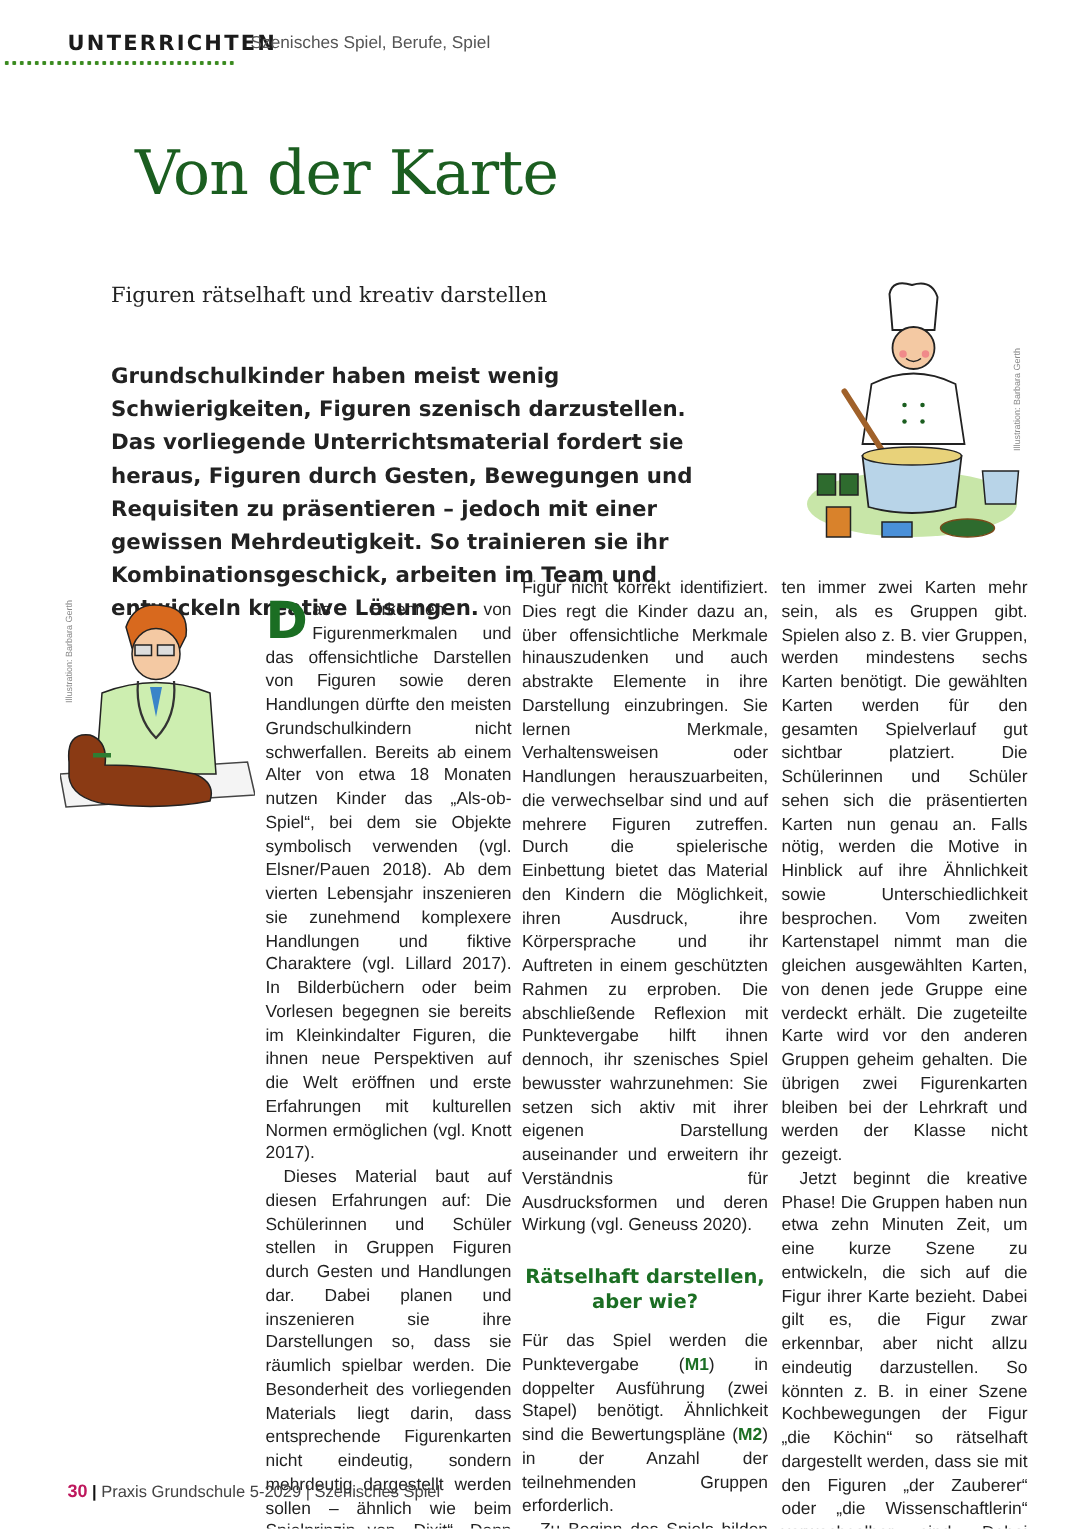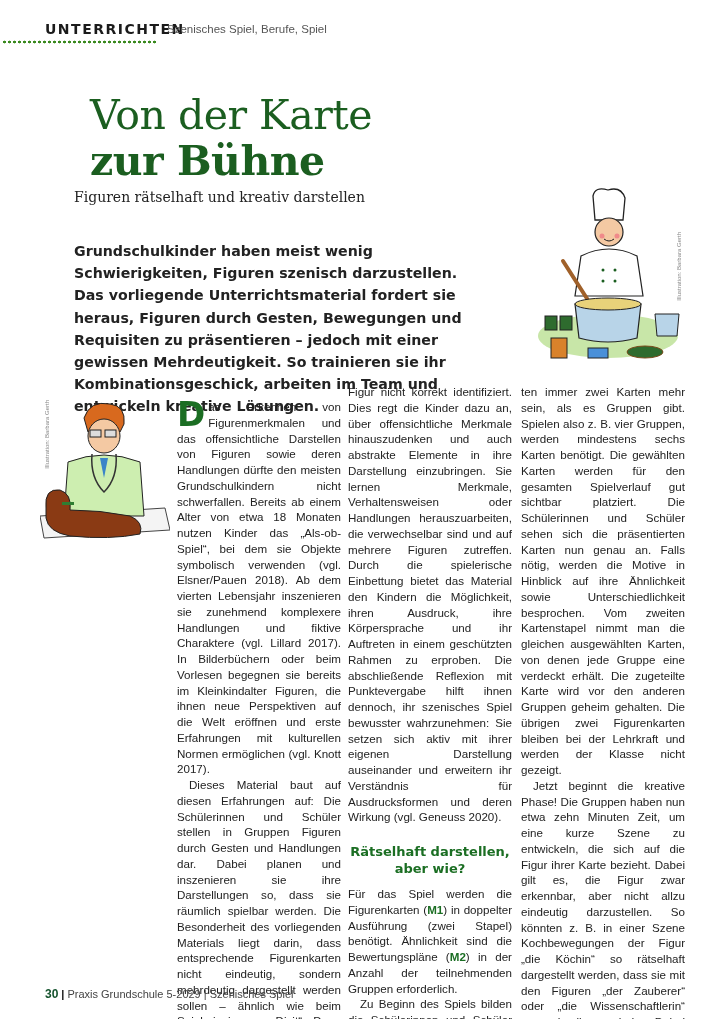--- a/index.html
+++ b/index.html
@@ -29,35 +29,34 @@
   .col1 { left:177px; top:399px; width:164px; }
   .col2 { left:348px; top:384px; width:164px; }
   .col3 { left:521px; top:384px; width:164px; }
 
   .byline { font-family:"DejaVu Sans", sans-serif; font-style:italic; font-weight:bold; font-size:11.2px; line-height:15.5px; color:#1e1e1e; letter-spacing:0.6px; margin-bottom:12px; text-align:left; }
   .dropcap { float:left; font-family:"DejaVu Sans", sans-serif; font-weight:bold; font-size:34px; line-height:27px; color:#1b6e23; margin:2px 3px 0 0; }
   .subhead { font-family:"DejaVu Sans", sans-serif; font-weight:bold; font-size:13px; line-height:17px; color:#1b6e23; margin:18px 0 9px 0; text-align:center; }
   .mref { color:#1b6e23; font-weight:bold; }
 
   .footer { position:absolute; left:45px; top:987px; font-size:11px; color:#444; }
-  .footer .pg { font-weight:bold; font-size:12px; color:#14532d; }
+  .footer .pg { font-weight:bold; font-size:12px; color:#be185d; }
   .footer .sep { font-weight:bold; color:#111; margin:0 3px; }
 </style>
 </head>
 <body>
 
 <div class="header">
   <span class="kicker">UNTERRICHTEN</span>
   <span class="kicker-sub">Szenisches Spiel, Berufe, Spiel</span>
   <div class="dots"></div>
 </div>
 
 <h1 class="title" style="margin:16px;">
   <span class="l1">Von der Karte</span>
-  <span class="l2">zur Bühne</span>
 </h1>
 <div class="subtitle">Figuren rätselhaft und kreativ darstellen</div>
 
 <div class="lead">Grundschulkinder haben meist wenig Schwierigkeiten, Figuren szenisch darzustellen. Das vorliegende Unterrichtsmaterial fordert sie heraus, Figuren durch Gesten, Bewegungen und Requisiten zu präsentieren – jedoch mit einer gewissen Mehrdeutigkeit. So trainieren sie ihr Kombinationsgeschick, arbeiten im Team und entwickeln kreative Lösungen.</div>
 
 <div class="illus-chef">
   <svg width="150" height="178" viewBox="0 0 150 178">
     <ellipse cx="75" cy="150" rx="70" ry="22" fill="#c8e6a8"></ellipse>
 
     <path d="M60 10 Q62 0 75 4 Q88 0 92 12 L90 34 L62 34 Z" fill="#fff" stroke="#222" stroke-width="1.3"></path>
@@ -112,21 +111,21 @@
 <div class="credit" style="left:44px; top:400px;">Illustration: Barbara Gerth</div>
 
 <div class="col col1">
   <p><span class="dropcap">D</span><span>as Erkennen von Figurenmerkmalen und das offensichtliche Darstellen von Figuren sowie deren Handlungen dürfte den meisten Grundschulkindern nicht schwerfallen. Bereits ab einem Alter von etwa 18 Monaten nutzen Kinder das „Als-ob-Spiel“, bei dem sie Objekte symbolisch verwenden (vgl. Elsner/Pauen 2018). Ab dem vierten Lebensjahr inszenieren sie zunehmend komplexere Handlungen und fiktive Charaktere (vgl. Lillard 2017). In Bilderbüchern oder beim Vorlesen begegnen sie bereits im Kleinkindalter Figuren, die ihnen neue Perspektiven auf die Welt eröffnen und erste Erfahrungen mit kulturellen Normen ermöglichen (vgl. Knott 2017).</span></p>
   <p class="indent">Dieses Material baut auf diesen Erfahrungen auf: Die Schülerinnen und Schüler stellen in Gruppen Figuren durch Gesten und Handlungen dar. Dabei planen und inszenieren sie ihre Darstellungen so, dass sie räumlich spielbar werden. Die Besonderheit des vorliegenden Materials liegt darin, dass entsprechende Figurenkarten nicht eindeutig, sondern mehrdeutig dargestellt werden sollen – ähnlich wie beim Spielprinzip von „Dixit“. Denn Punkte gibt es nur, wenn auch eine andere Gruppe in der anschließenden Raterunde die präsentierte</p>
 </div>
 
 <div class="col col2">
   <p>Figur nicht korrekt identifiziert. Dies regt die Kinder dazu an, über offensichtliche Merkmale hinauszudenken und auch abstrakte Elemente in ihre Darstellung einzubringen. Sie lernen Merkmale, Verhaltensweisen oder Handlungen herauszuarbeiten, die verwechselbar sind und auf mehrere Figuren zutreffen. Durch die spielerische Einbettung bietet das Material den Kindern die Möglichkeit, ihren Ausdruck, ihre Körpersprache und ihr Auftreten in einem geschützten Rahmen zu erproben. Die abschließende Reflexion mit Punktevergabe hilft ihnen dennoch, ihr szenisches Spiel bewusster wahrzunehmen: Sie setzen sich aktiv mit ihrer eigenen Darstellung auseinander und erweitern ihr Verständnis für Ausdrucksformen und deren Wirkung (vgl. Geneuss 2020).</p>
   <h3 class="subhead">Rätselhaft darstellen, aber wie?</h3>
-  <p><span>Für das Spiel werden die Figurenkarten (</span><span class="mref">M1</span><span>) in doppelter Ausführung (zwei Stapel) benötigt. Ähnlichkeit sind die Bewertungspläne (</span><span class="mref">M2</span><span>) in der Anzahl der teilnehmenden Gruppen erforderlich.</span></p>
+  <p><span>Für das Spiel werden die Punktevergabe (</span><span class="mref">M1</span><span>) in doppelter Ausführung (zwei Stapel) benötigt. Ähnlichkeit sind die Bewertungspläne (</span><span class="mref">M2</span><span>) in der Anzahl der teilnehmenden Gruppen erforderlich.</span></p>
   <p class="indent">Zu Beginn des Spiels bilden die Schülerinnen und Schüler Gruppen von drei bis fünf Kindern. Ebenso werden Figurenkarten aus dem ersten Stapel ausgewählt, mit denen gespielt werden soll. Das soll-</p>
 </div>
 
 <div class="col col3">
   <p>ten immer zwei Karten mehr sein, als es Gruppen gibt. Spielen also z. B. vier Gruppen, werden mindestens sechs Karten benötigt. Die gewählten Karten werden für den gesamten Spielverlauf gut sichtbar platziert. Die Schülerinnen und Schüler sehen sich die präsentierten Karten nun genau an. Falls nötig, werden die Motive in Hinblick auf ihre Ähnlichkeit sowie Unterschiedlichkeit besprochen. Vom zweiten Kartenstapel nimmt man die gleichen ausgewählten Karten, von denen jede Gruppe eine verdeckt erhält. Die zugeteilte Karte wird vor den anderen Gruppen geheim gehalten. Die übrigen zwei Figurenkarten bleiben bei der Lehrkraft und werden der Klasse nicht gezeigt.</p>
   <p class="indent">Jetzt beginnt die kreative Phase! Die Gruppen haben nun etwa zehn Minuten Zeit, um eine kurze Szene zu entwickeln, die sich auf die Figur ihrer Karte bezieht. Dabei gilt es, die Figur zwar erkennbar, aber nicht allzu eindeutig darzustellen. So könnten z. B. in einer Szene Kochbewegungen der Figur „die Köchin“ so rätselhaft dargestellt werden, dass sie mit den Figuren „der Zauberer“ oder „die Wissenschaftlerin“ verwechselbar sind. Dabei dürfen auch Hilfsmittel oder gesprochene Elemente zum Einsatz kommen. Ebenso muss bei letzteren darauf geachtet werden, dass die Darstellung nicht zu eindeutig wird.</p>
 </div>
 
 <div class="footer">
   <span class="pg">30</span><span class="sep">|</span><span>Praxis Grundschule 5-2029 | Szenisches Spiel</span>

